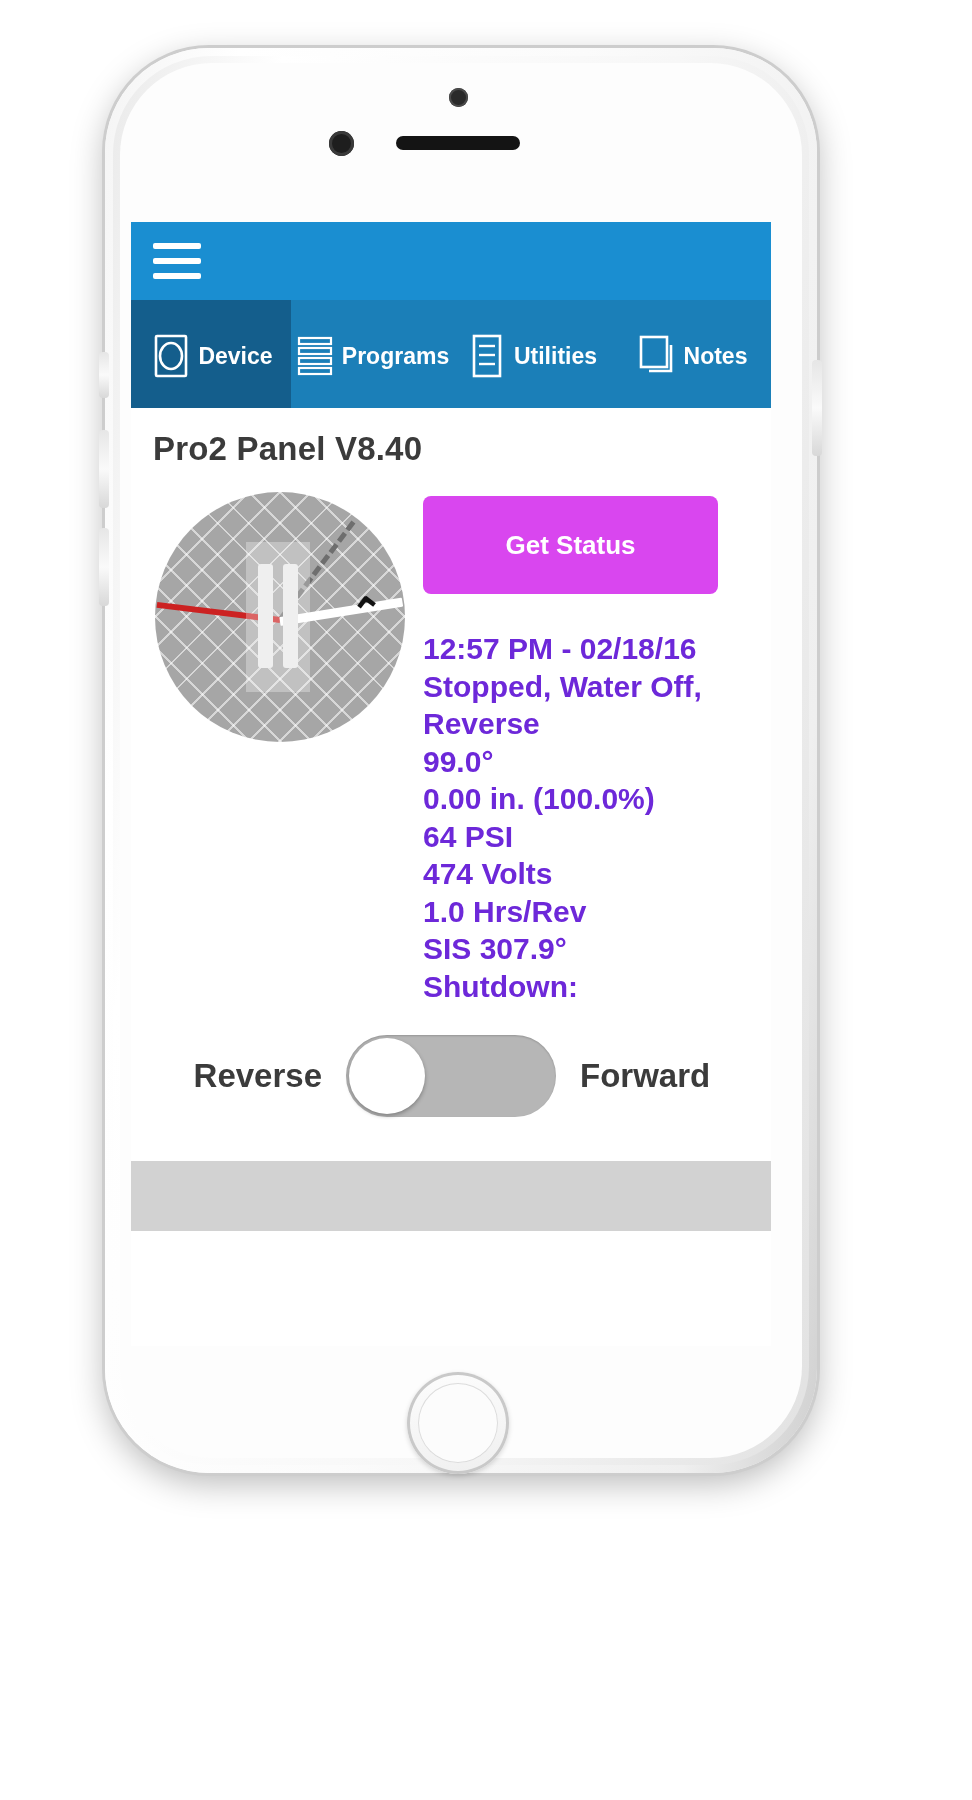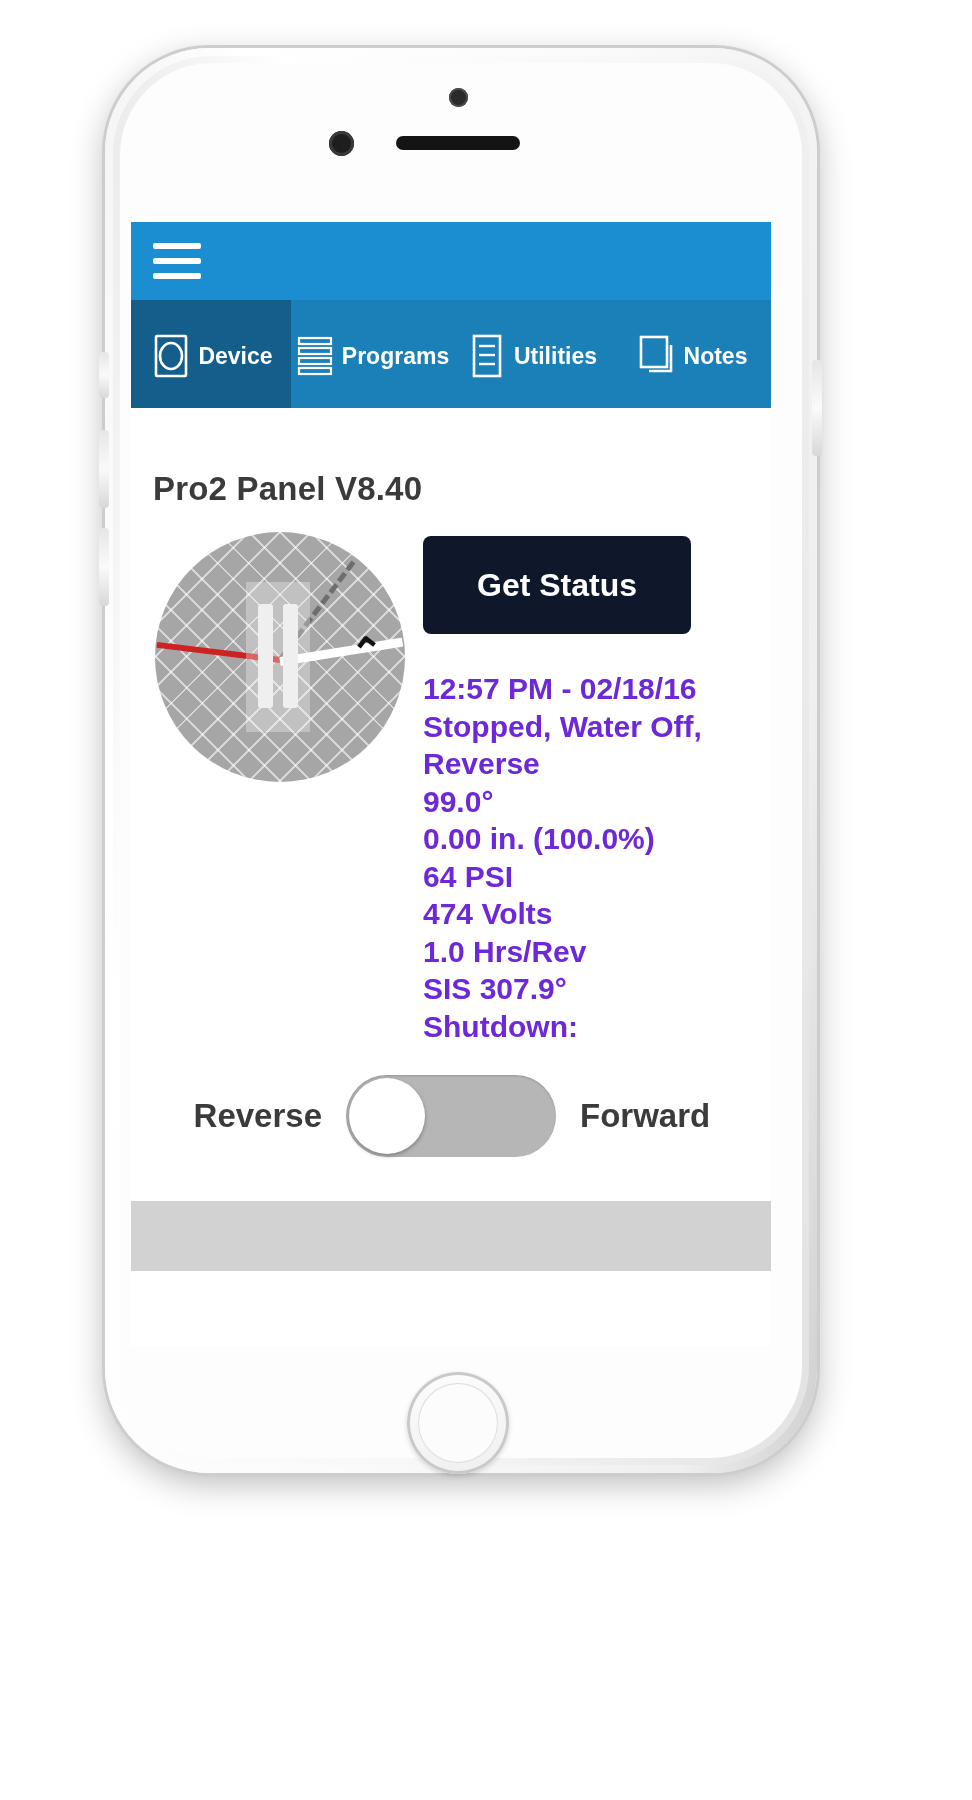--- a/index.html
+++ b/index.html
@@ -122,21 +122,21 @@
   .tab{
     flex:1; display:flex; flex-direction:row;
     align-items:center; justify-content:center; gap:5px;
     color:#fff; cursor:pointer; padding-top:4px;
   }
   .tab.active{ background:#145e8c; }
   .tab-label{ font-size:23px; font-weight:700; }
   .tab-ico{ width:44px; height:46px; }
 
   
-  #content{ background:#fff; padding:0 0 0 0;margin-top:40px; }
+  #content{ background:#fff; padding:0 0 0 0; }
   #panel-title{
     font-size:33px; font-weight:700; color:#3b3b3b;
     padding:22px 0 10px 22px; letter-spacing:.2px;
   }
   #device-row{ display:flex; padding:0 18px; }
   #pivot-wrap{ width:262px; display:flex; justify-content:center; padding-top:14px;}
   #pivot-dial{
     width:250px; height:250px; border-radius:50%;
     background:
       repeating-linear-gradient(45deg, rgba(255,255,255,.55) 0 2px, transparent 2px 22px),
@@ -170,22 +170,22 @@
   }
   #pivot-center-bar:before, #pivot-center-bar:after{
     content:""; position:absolute; top:22px; width:15px; height:104px;
     background:#efefef; border-radius:3px;
   }
   #pivot-center-bar:before{ left:12px; }
   #pivot-center-bar:after{ right:12px; }
 
   #status-col{ flex:1; padding-left:12px; }
   #get-status-button{
-    width:268px; height:98px; background:#0f172a; border-radius:8px;
-    color:#fff; font-size:32px; font-weight:700;
+    width:295px; height:98px; background:#d946ef; border-radius:8px;
+    color:#fff; font-size:26px; font-weight:700;
     display:flex; align-items:center; justify-content:center;
     margin-top:18px; cursor:pointer;
   }
   #status-readout{ margin-top:36px; }
   .status-line{
     font-size:30px; color:#6d28d9; font-weight:700;
     line-height:1.25; white-space:nowrap;
   }
 
   

